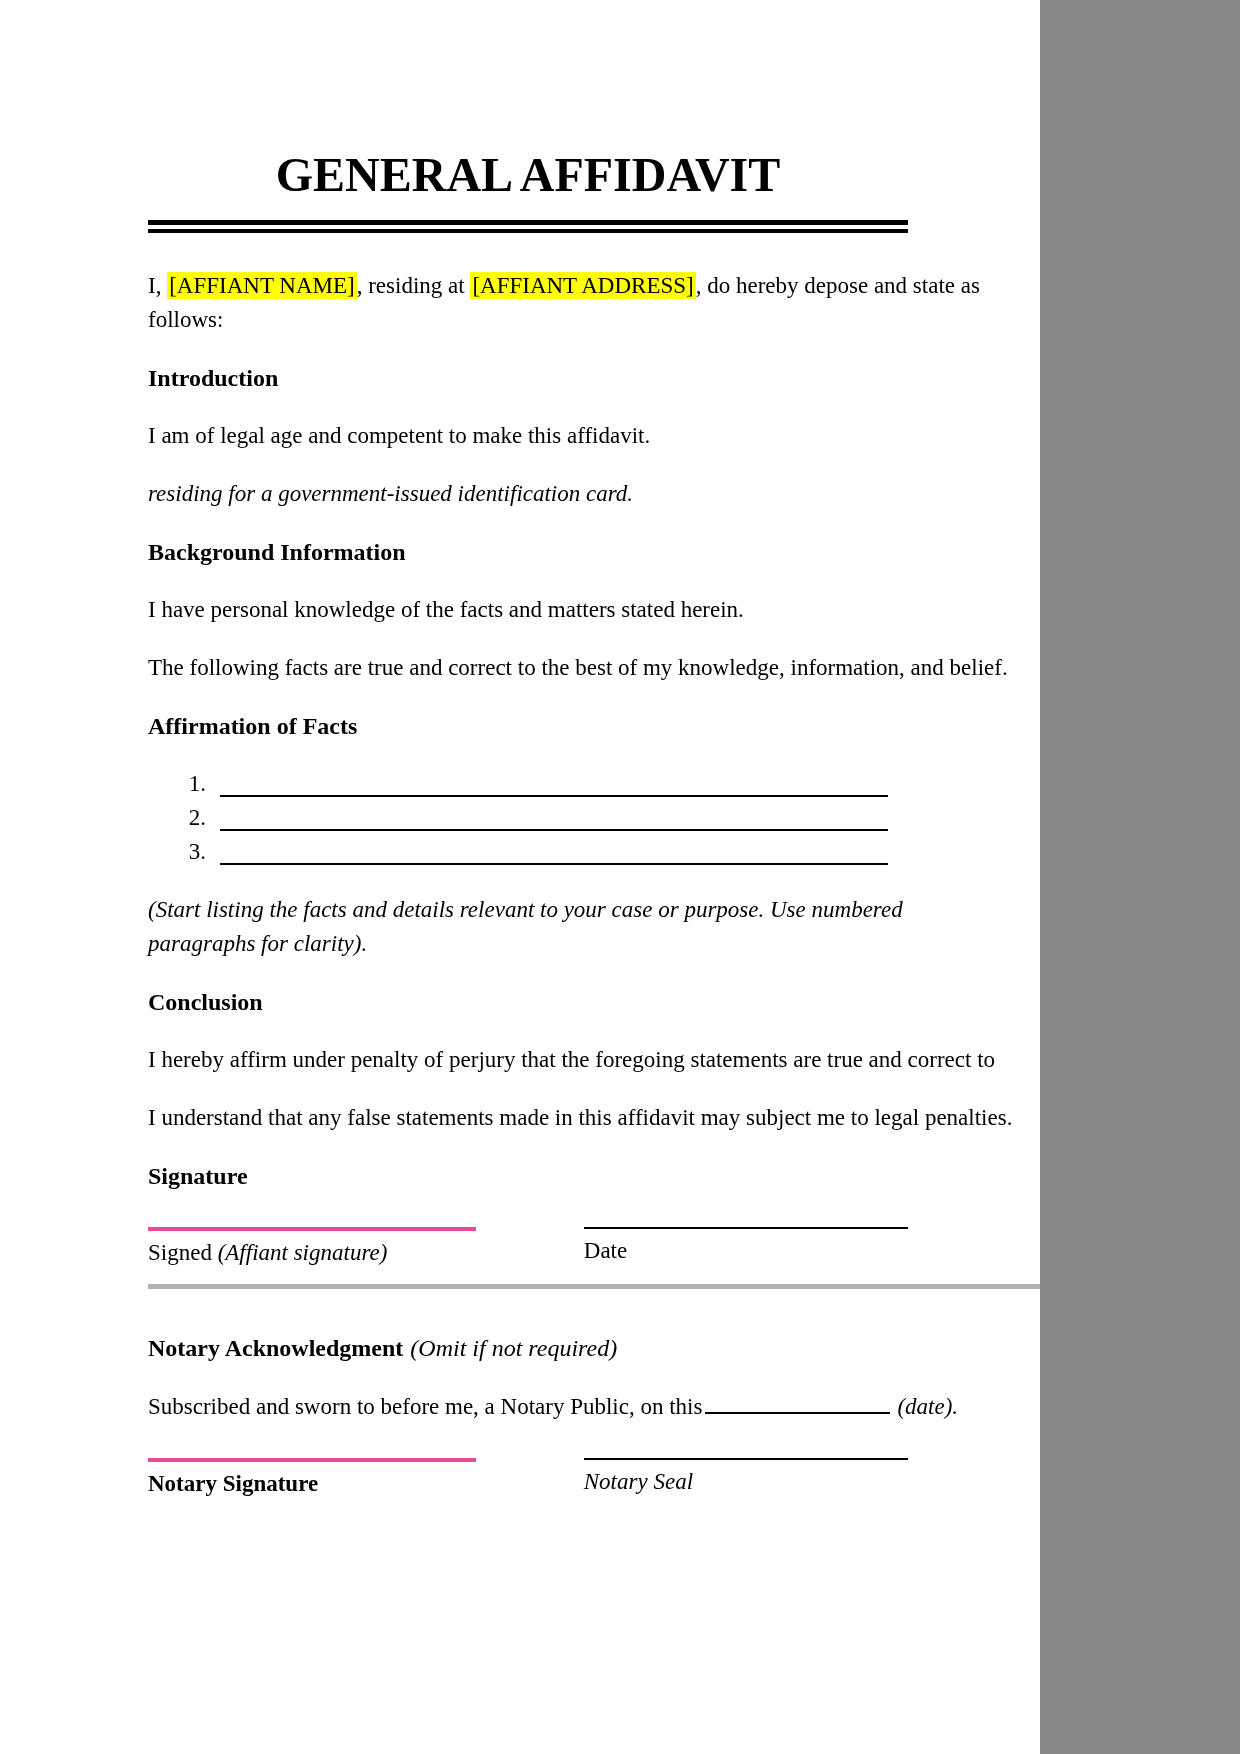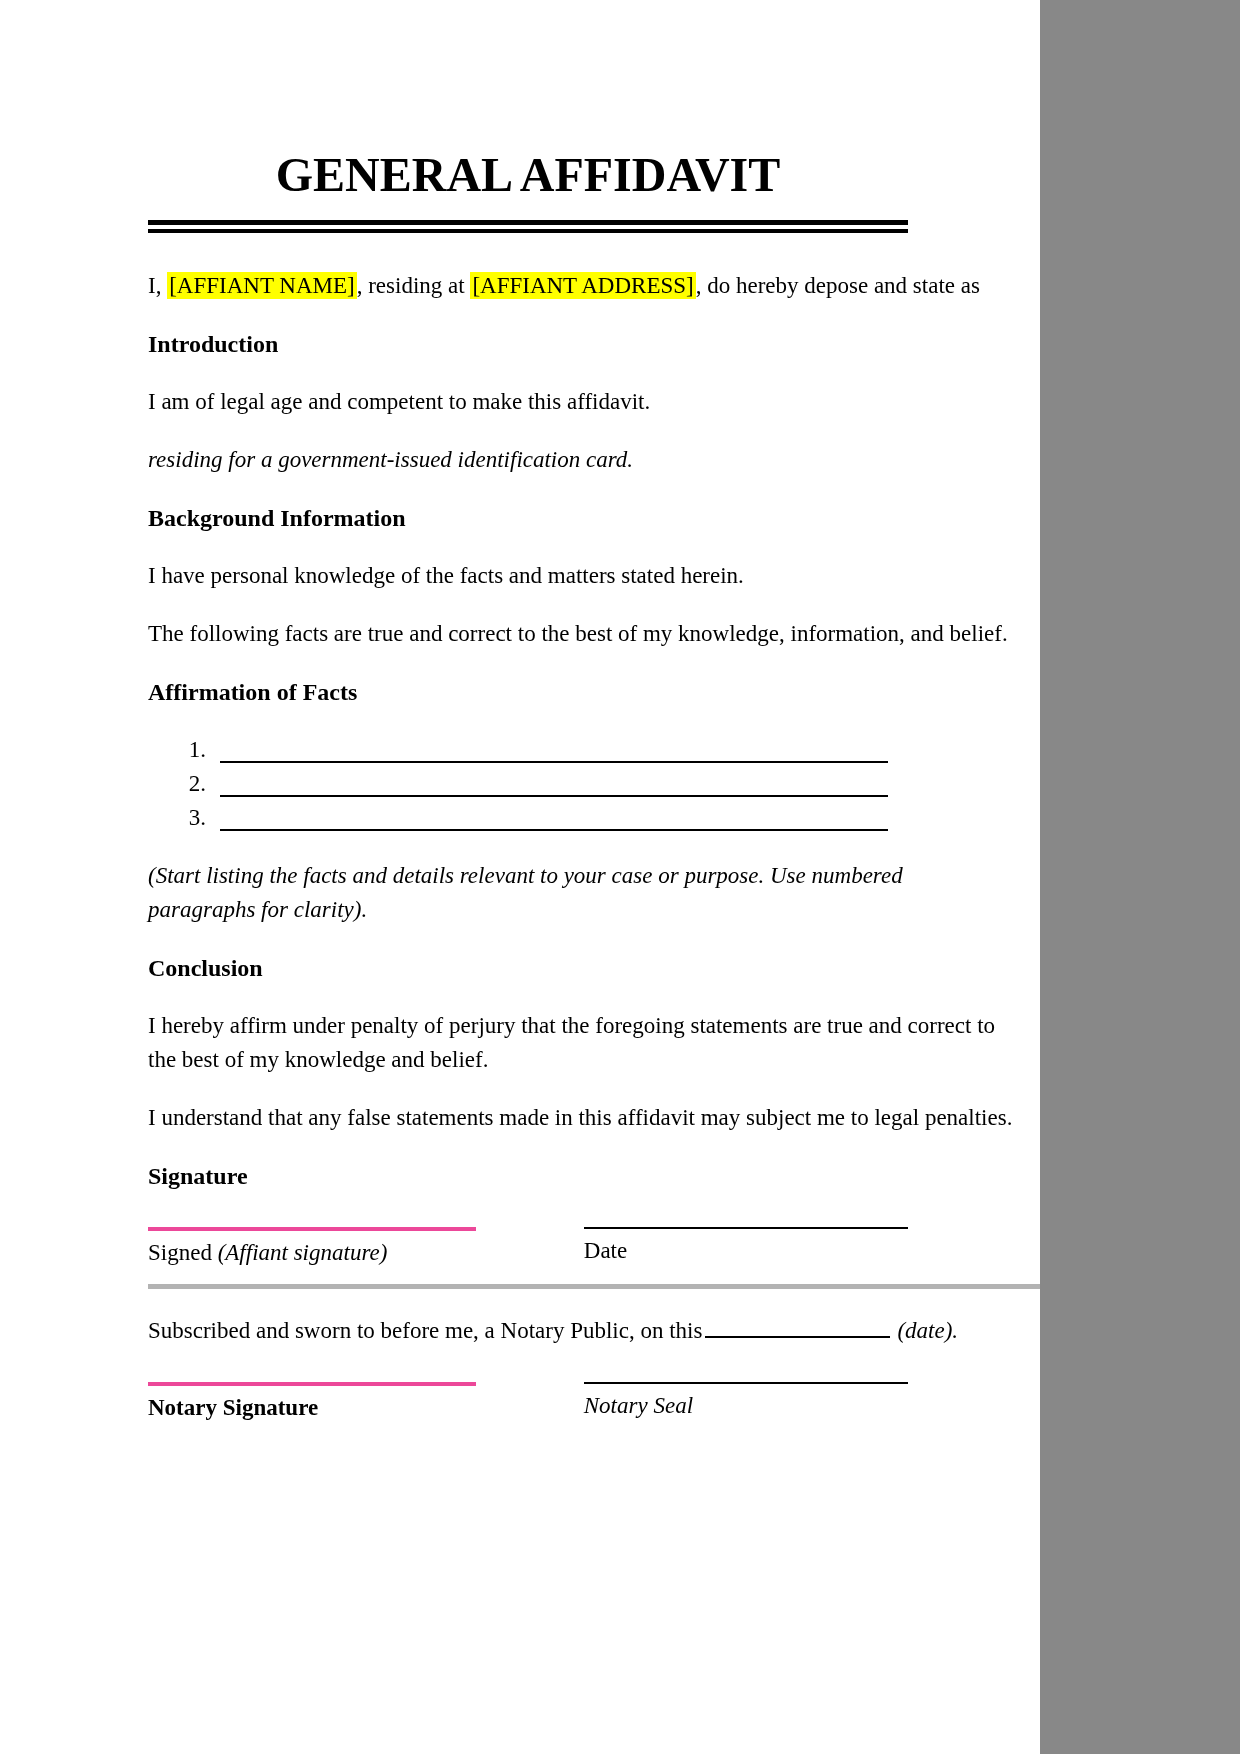--- a/index.html
+++ b/index.html
@@ -42,20 +42,21 @@
 </head>
 <body>
 
 <div class="page">
 
   <h1 class="doc-title">GENERAL AFFIDAVIT</h1>
   <div class="title-rule"></div>
 
   <p class="first">
     <span class="line"><span>I, </span><span class="hl">[AFFIANT NAME]</span><span>, residing at </span><span class="hl">[AFFIANT ADDRESS]</span><span>, do hereby depose and state as</span></span>
+    <span class="line">follows:</span>
   </p>
 
   <h2>Introduction</h2>
 
   <p>
     <span class="line">I am of legal age and competent to make this affidavit.</span>
   </p>
 
 
   <p class="note">
@@ -91,40 +92,42 @@
 
   <p class="note">
     <span class="line">(Start listing the facts and details relevant to your case or purpose. Use numbered</span>
     <span class="line">paragraphs for clarity).</span>
   </p>
 
   <h2>Conclusion</h2>
 
   <p>
     <span class="line">I hereby affirm under penalty of perjury that the foregoing statements are true and correct to</span>
-    <span class="line">the best of my knowledge and belief.</span>
   </p>
 
   <p>
     <span class="line">I understand that any false statements made in this affidavit may subject me to legal penalties.</span>
   </p>
 
   <h2>Signature</h2>
 
   <div class="sig-row">
     <div class="sig-col-a">
       <span>Signed </span><span class="italic">(Affiant signature)</span>
     </div>
     <div class="sig-col-b">
       <span>Date</span>
     </div>
   </div>
 
   <div class="divider"></div>
 
+  <h2 class="notary-h">
+    <span>Notary Acknowledgment</span><span class="omit">(Omit if not required)</span>
+  </h2>
 
   <p>
     <span class="line"><span>Subscribed and sworn to before me, a Notary Public, on this</span><span class="blank"></span><span class="italic">(date).</span></span>
   </p>
 
   <div class="sig-row">
     <div class="sig-col-a">
       <span class="bold">Notary Signature</span>
     </div>
     <div class="sig-col-b">

